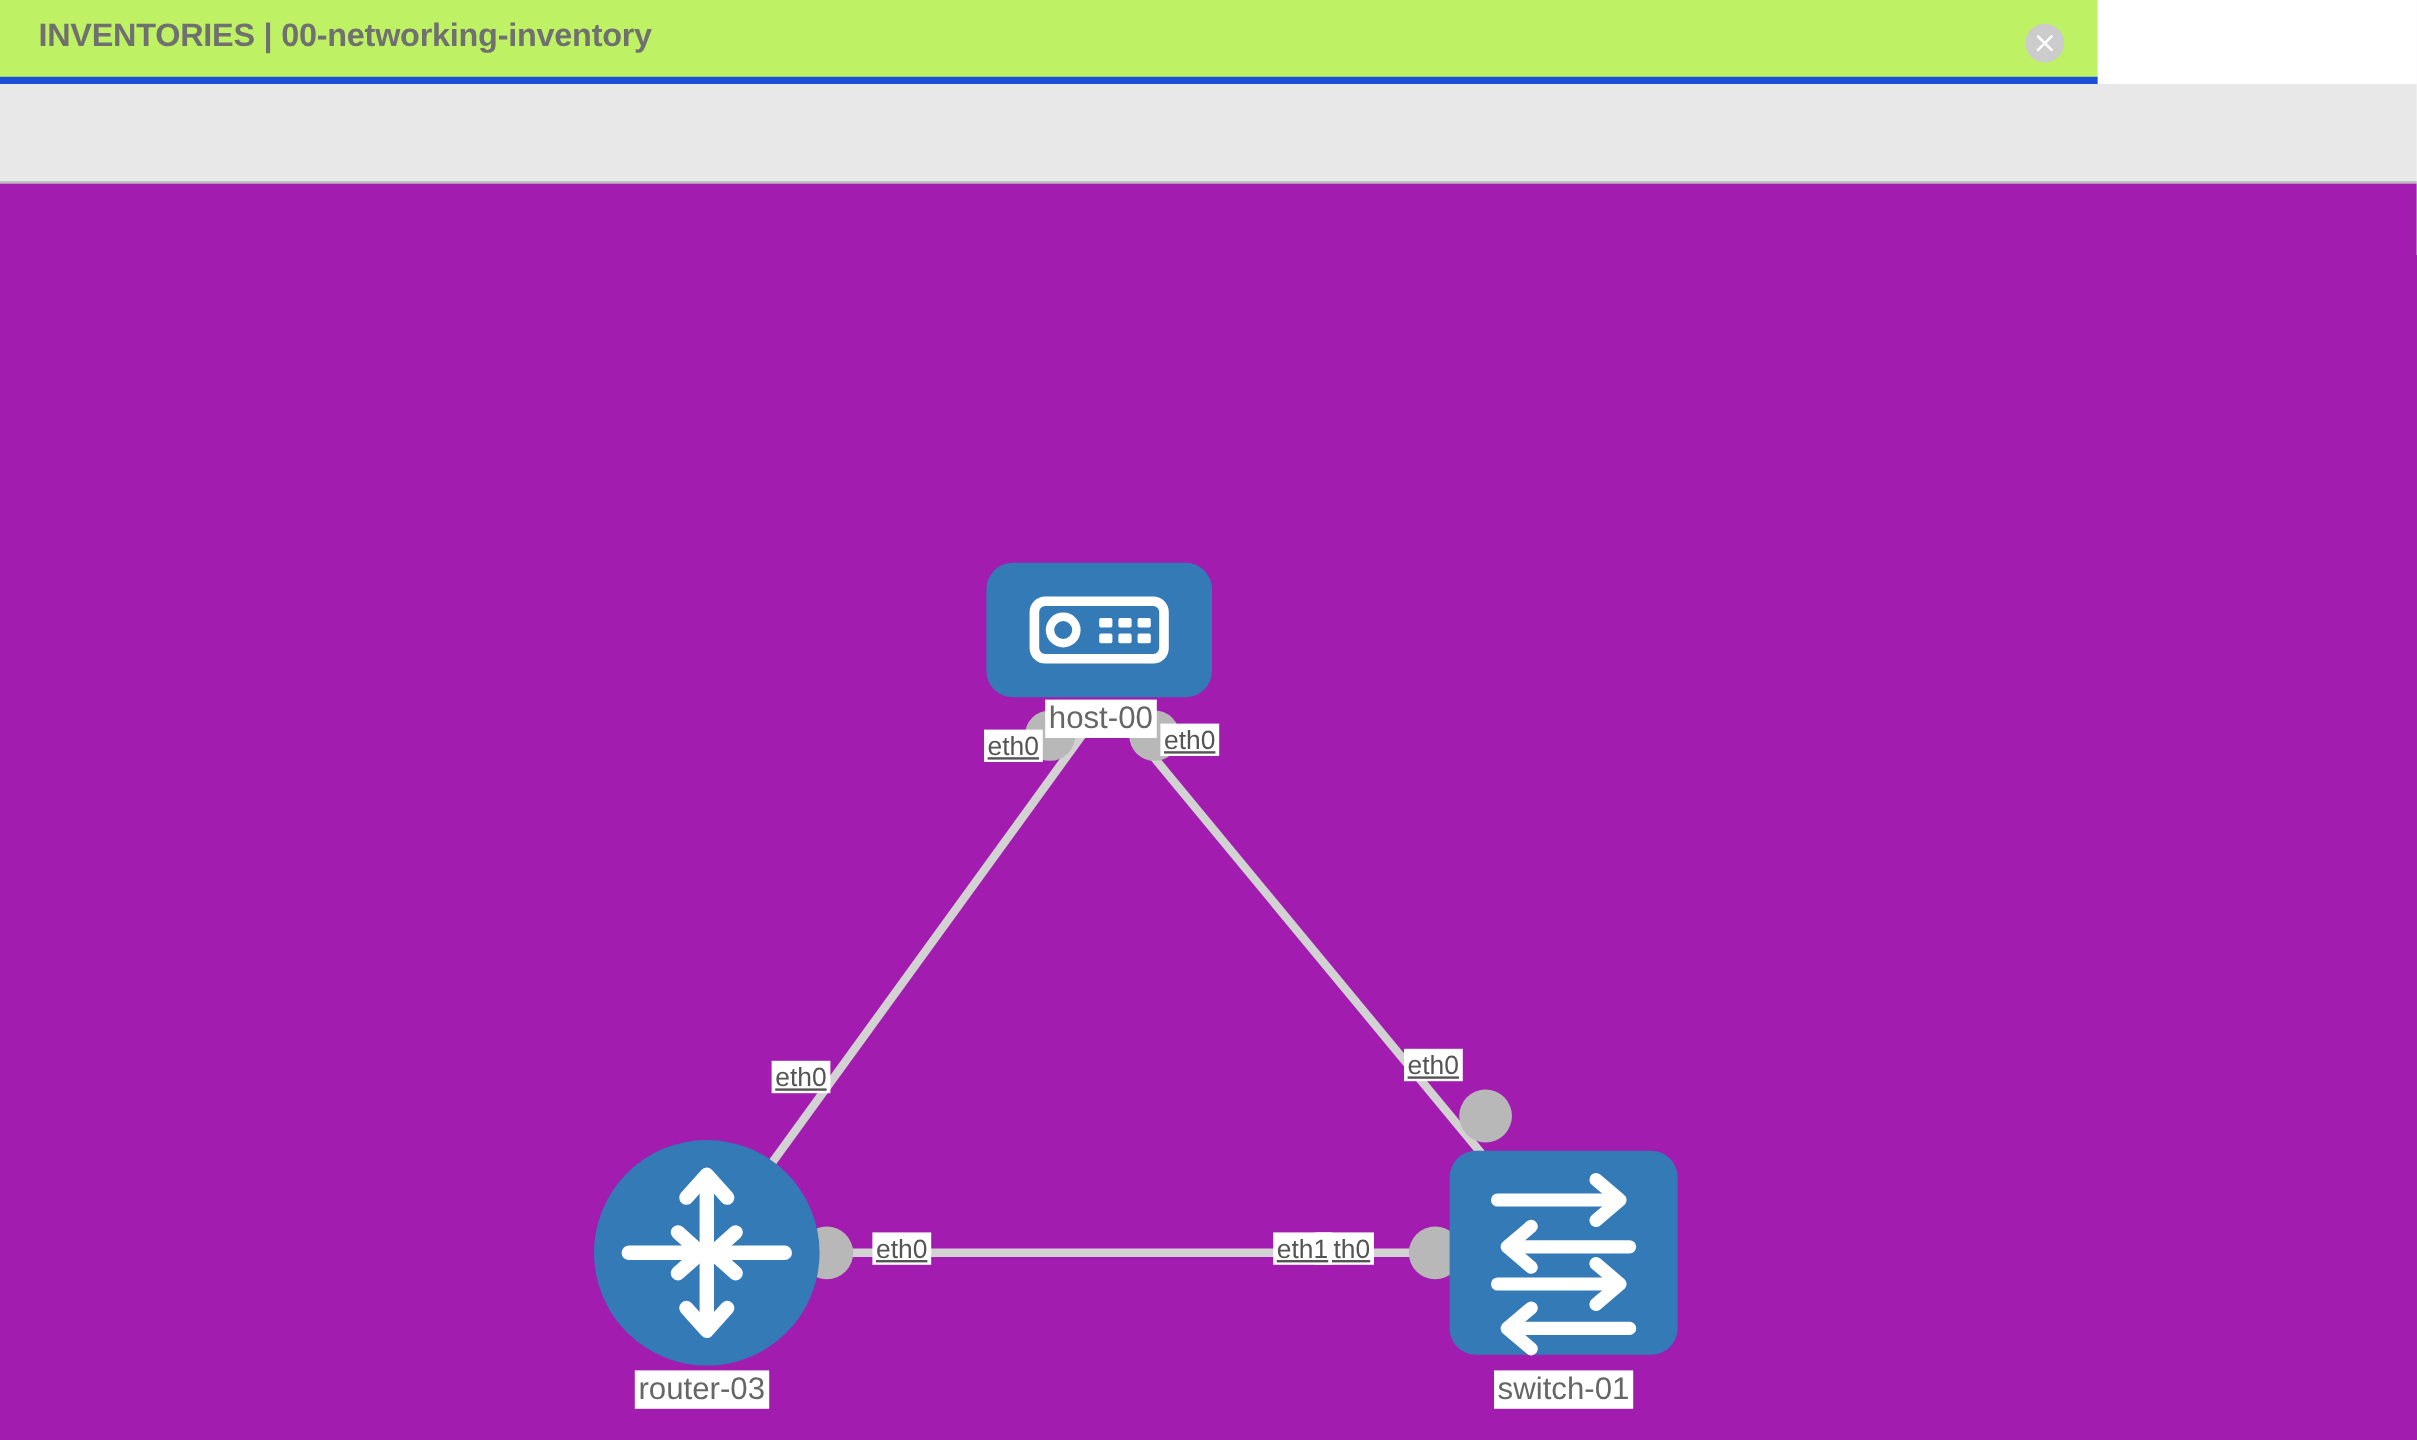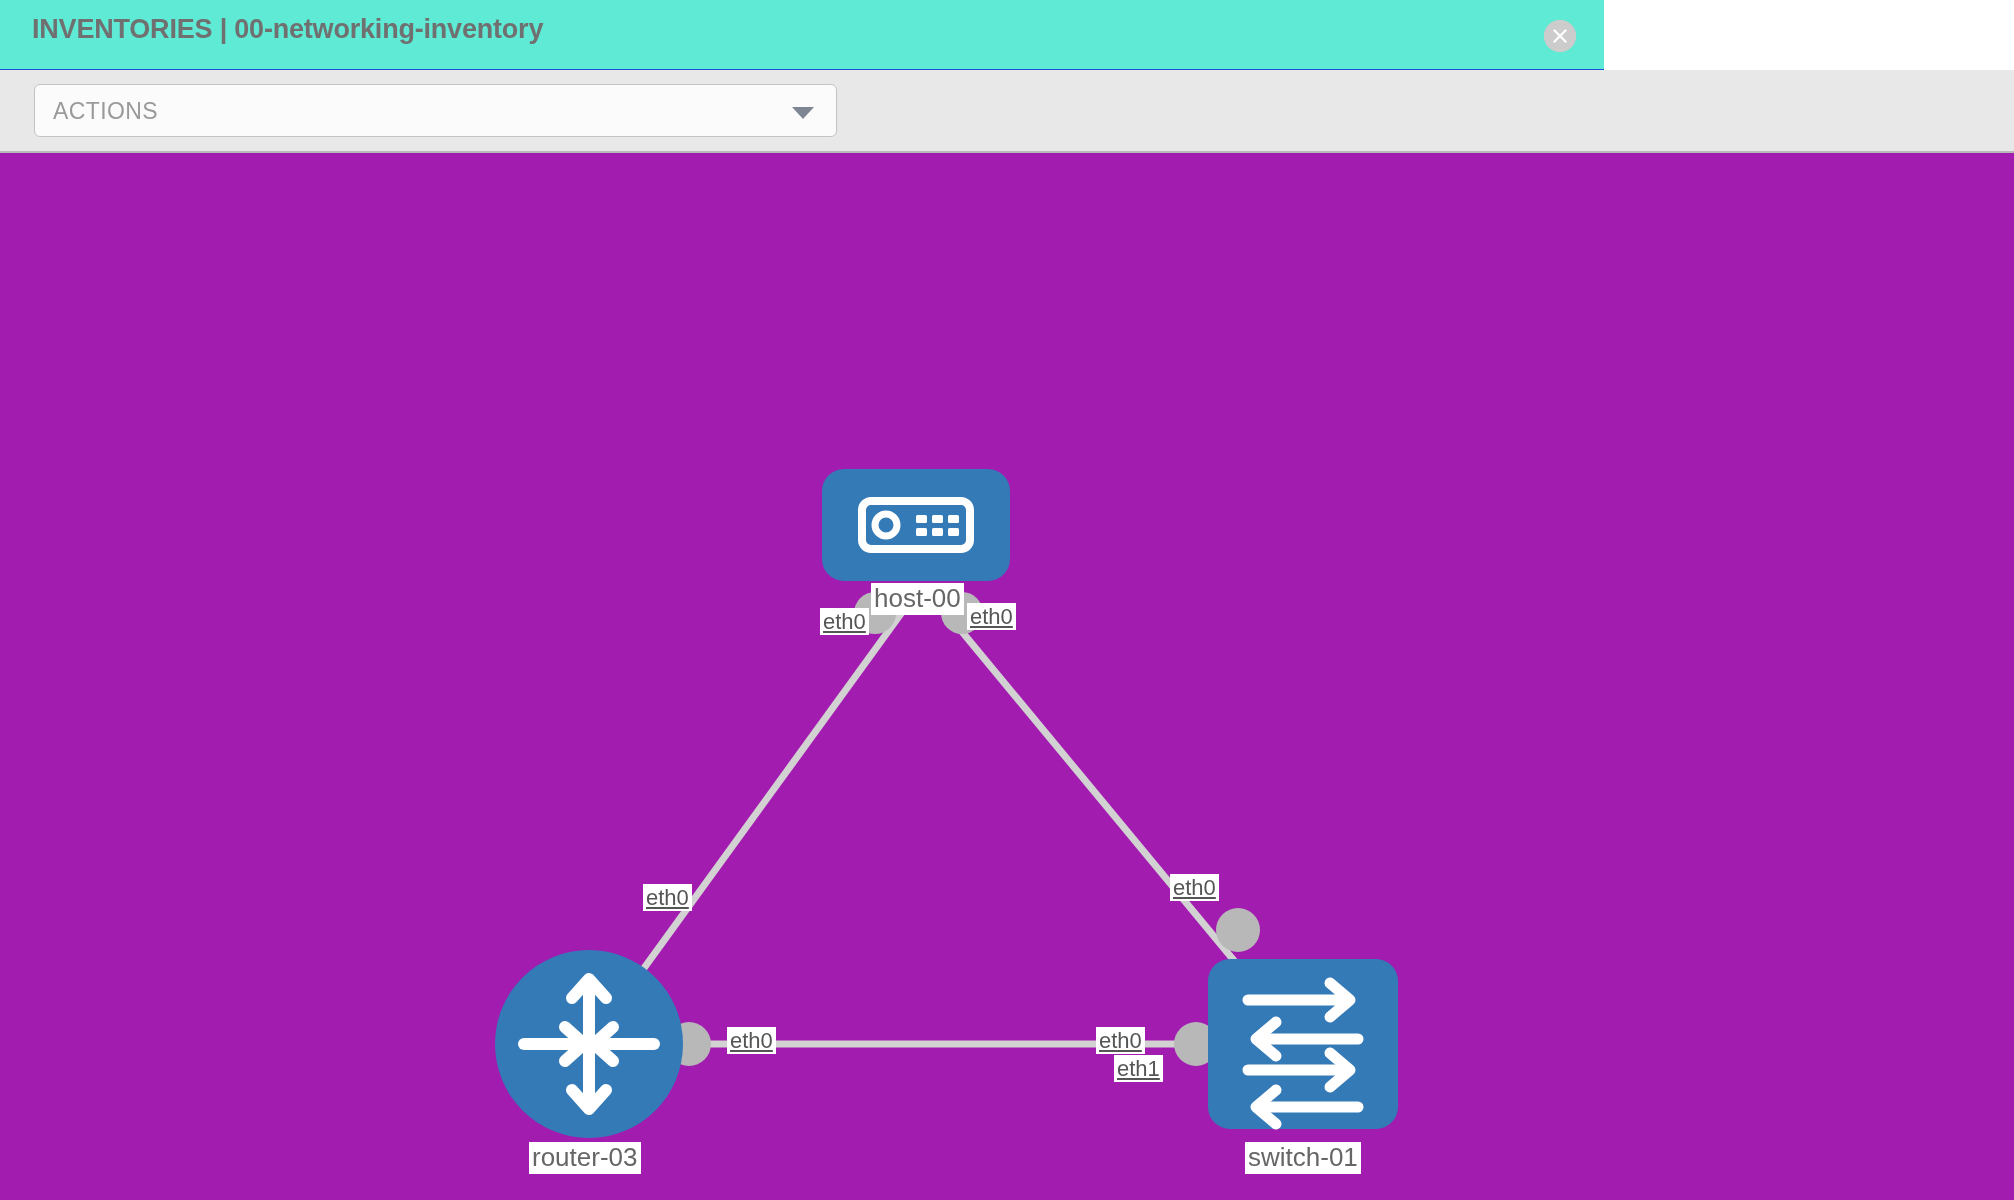--- a/index.html
+++ b/index.html
@@ -16,24 +16,24 @@
     position: relative;
     width: 2014px;
     height: 1200px;
     background: #ffffff;
   }
 
   
   .header {
     position: absolute;
     top: 0; left: 0;
-    width: 1604px;
+    width: 1748px;
     height: 70px;
-    background: #5eead4;
-    border-bottom: 1px solid #1d4ed8;
+    background: #bef264;
+    border-bottom: 6px solid #1d4ed8;
   }
   .header-title {
     position: absolute;
     left: 32px;
     top: 14px;
     font-size: 27px;
     font-weight: bold;
     color: #707070;
     letter-spacing: -0.2px;
     white-space: nowrap;
@@ -153,24 +153,20 @@
     <div class="close-btn">
       <svg width="32" height="32" viewBox="0 0 32 32">
         <circle cx="16" cy="16" r="16" fill="#cccccc"></circle>
         <path d="M10.5 9 L16 14.5 L21.5 9 L23 10.5 L17.5 16 L23 21.5 L21.5 23 L16 17.5 L10.5 23 L9 21.5 L14.5 16 L9 10.5 Z" fill="#ffffff"></path>
       </svg>
     </div>
   </div>
 
   <div class="toolbar">
 
-    <div class="actions-select">
-      <span class="actions-label">ACTIONS</span>
-      <span class="caret"></span>
-    </div>
 
     <div class="tool-icon wrench">
       <svg width="44" height="44" viewBox="0 0 44 44">
         <path d="M30.6 6.2 a11.5 11.5 0 0 0 -12.9 15.2 L7.9 31.2 a3.6 3.6 0 0 0 0 5.1 l1.4 1.4 a3.6 3.6 0 0 0 5.1 0 l9.8 -9.8 a11.5 11.5 0 0 0 15.2 -12.9 l-6.3 6.3 -5.6 -1.5 -1.5 -5.6 z" fill="#7d838f"></path>
         <circle cx="11" cy="34.5" r="1.9" fill="#ffffff"></circle>
       </svg>
     </div>
 
     <div class="tool-icon key">
       <svg width="44" height="44" viewBox="0 0 44 44">
@@ -265,16 +261,16 @@
     <div class="link-label" style="left:967px; top:450px;">eth0</div>
 
     <div class="link-label" style="left:643px; top:731px;">eth0</div>
 
     <div class="link-label" style="left:1170px; top:721px;">eth0</div>
 
     <div class="link-label" style="left:727px; top:874px;">eth0</div>
 
     <div class="link-label" style="left:1096px; top:874px;">eth0</div>
 
-    <div class="link-label" style="left:1114px; top:874px;margin-top:28px;">eth1</div>
+    <div class="link-label" style="left:1061px; top:874px;">eth1</div>
 
   </div>
 </div>
 
 </body></html>

